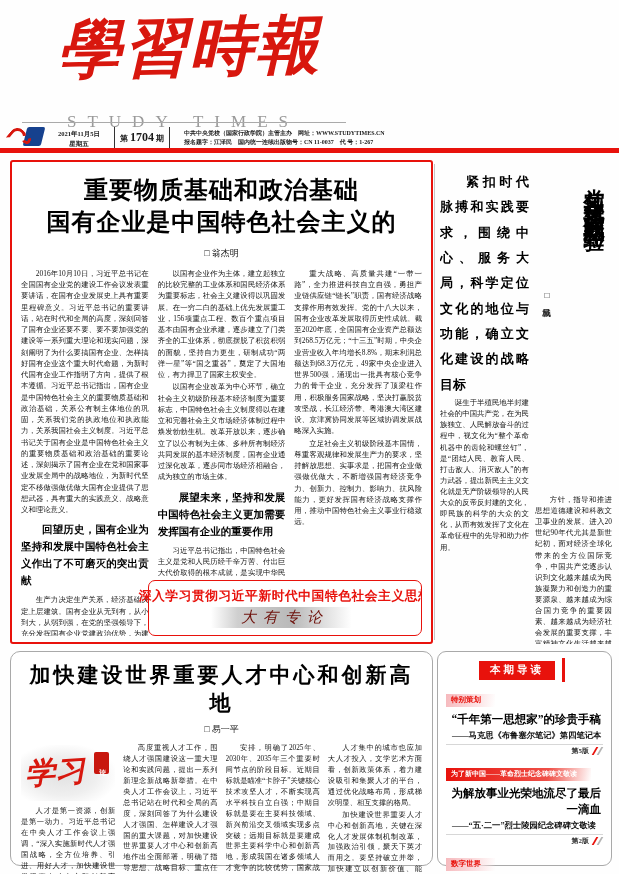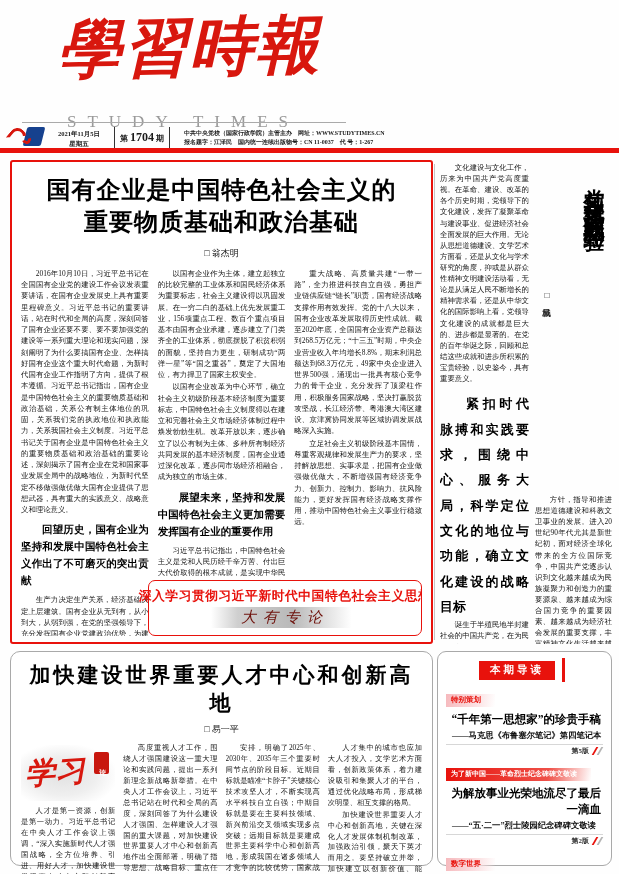--- a/index.html
+++ b/index.html
@@ -134,22 +134,22 @@
       <div>中共中央党校（国家行政学院）主管主办　网址：WWW.STUDYTIMES.CN</div>
       <div>报名题字：江泽民　国内统一连续出版物号：CN 11-0037　代 号：1-267</div>
     </div>
   </div>
 
 
   <div class="red-rule"></div>
 
   <div class="main-box">
     <div class="main-headline">
+      <div>重要物质基础和政治基础</div>
       <div>国有企业是中国特色社会主义的</div>
-      <div>重要物质基础和政治基础</div>
     </div>
     <div class="main-author">□ 翁杰明</div>
     <div class="main-cols">
       <div class="mcol">
         <p>2016年10月10日，习近平总书记在全国国有企业党的建设工作会议发表重要讲话，在国有企业发展史上具有重要里程碑意义。习近平总书记的重要讲话，站在时代和全局的高度，深刻回答了国有企业还要不要、要不要加强党的建设等一系列重大理论和现实问题，深刻阐明了为什么要搞国有企业、怎样搞好国有企业这个重大时代命题，为新时代国有企业工作指明了方向，提供了根本遵循。习近平总书记指出，国有企业是中国特色社会主义的重要物质基础和政治基础，关系公有制主体地位的巩固，关系我们党的执政地位和执政能力，关系我国社会主义制度。习近平总书记关于国有企业是中国特色社会主义的重要物质基础和政治基础的重要论述，深刻揭示了国有企业在党和国家事业发展全局中的战略地位，为新时代坚定不移做强做优做大国有企业提供了思想武器，具有重大的实践意义、战略意义和理论意义。</p>
         <div class="msub">回望历史，国有企业为坚持和发展中国特色社会主义作出了不可磨灭的突出贡献</div>
         <p>生产力决定生产关系，经济基础决定上层建筑。国有企业从无到有，从小到大，从弱到强，在党的坚强领导下，充分发挥国有企业党建政治优势，为建立、巩固和发展中国特色社会主义提供了重要物质基础和政治基础。</p>
 
       </div>
       <div class="mcol">
@@ -166,21 +166,20 @@
         <div class="banner-line1">深入学习贯彻习近平新时代中国特色社会主义思想</div>
         <div class="banner-line2">大有专论</div>
       </div>
     </div>
   </div>
 
   <div class="divider-v"></div>
 
   <div class="culture">
     <div class="cul-left">
-      <p>文化建设与文化工作，历来为中国共产党高度重视。在革命、建设、改革的各个历史时期，党领导下的文化建设，发挥了凝聚革命与建设事业、促进经济社会全面发展的巨大作用。无论从思想道德建设、文学艺术方面看，还是从文化与学术研究的角度，抑或是从群众性精神文明建设活动看，无论是从满足人民不断增长的精神需求看，还是从中华文化的国际影响上看，党领导文化建设的成就都是巨大的、进步都是显著的。在党的百年华诞之际，回顾和总结这些成就和进步所积累的宝贵经验，以史鉴今，具有重要意义。</p>
       <div class="cul-quote">紧扣时代脉搏和实践要求，围绕中心、服务大局，科学定位文化的地位与功能，确立文化建设的战略目标</div>
       <p>诞生于半殖民地半封建社会的中国共产党，在为民族独立、人民解放奋斗的过程中，视文化为“整个革命机器中的齿轮和螺丝钉”，是“团结人民、教育人民、打击敌人、消灭敌人”的有力武器，提出新民主主义文化就是无产阶级领导的人民大众的反帝反封建的文化，即民族的科学的大众的文化，从而有效发挥了文化在革命征程中的先导和助力作用。</p>
 
     </div>
     <div class="cul-right">
       <div class="cul-head">
         <div class="cul-title">党领导文化建设的成就和经验</div>
         <div class="cul-author">□ 杨凤城</div>
       </div>
       <div class="cul-bottom">

